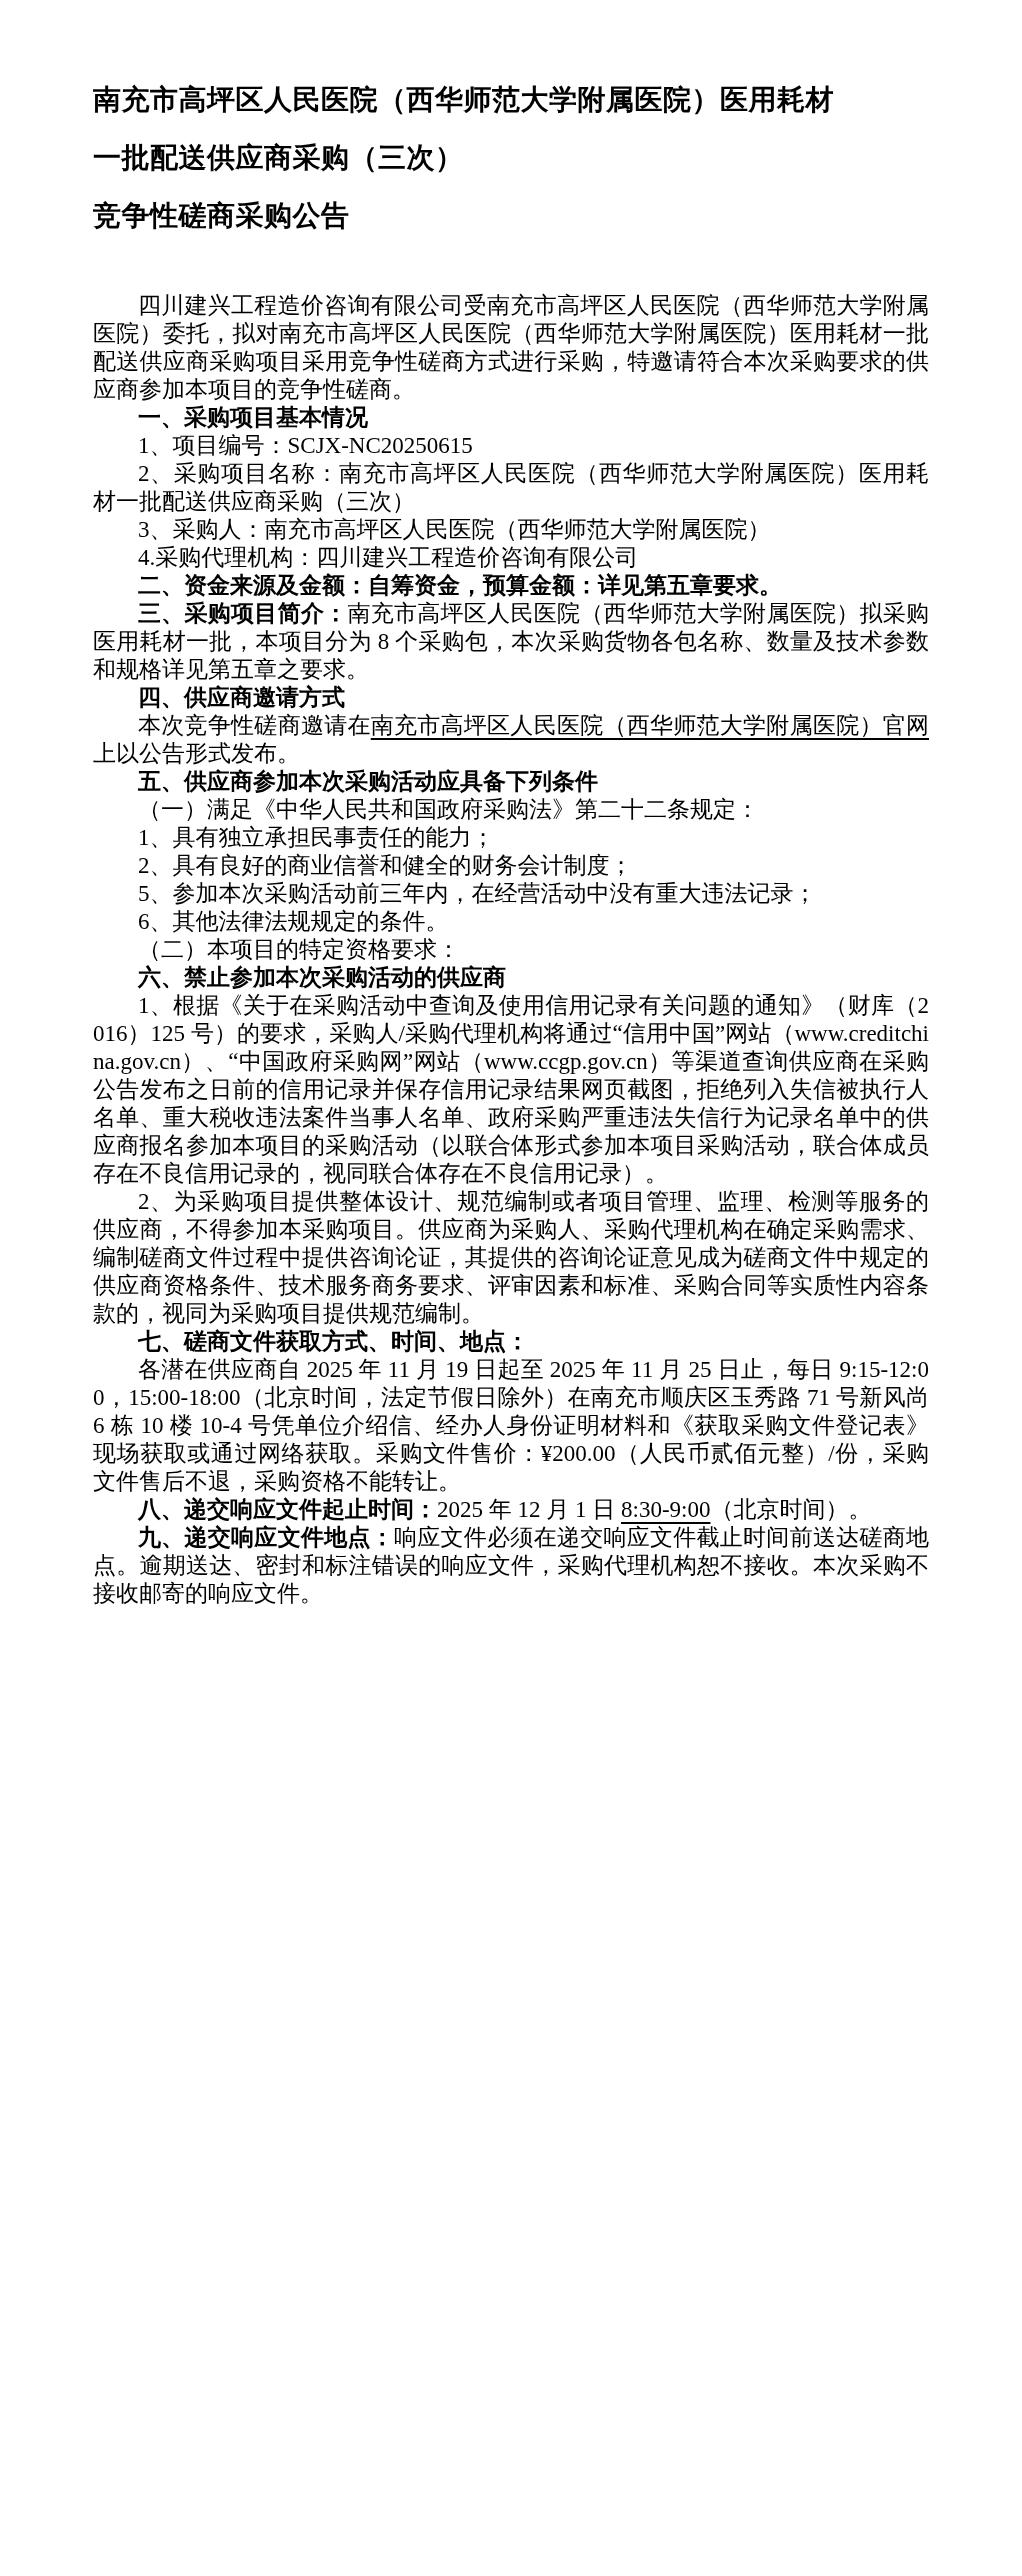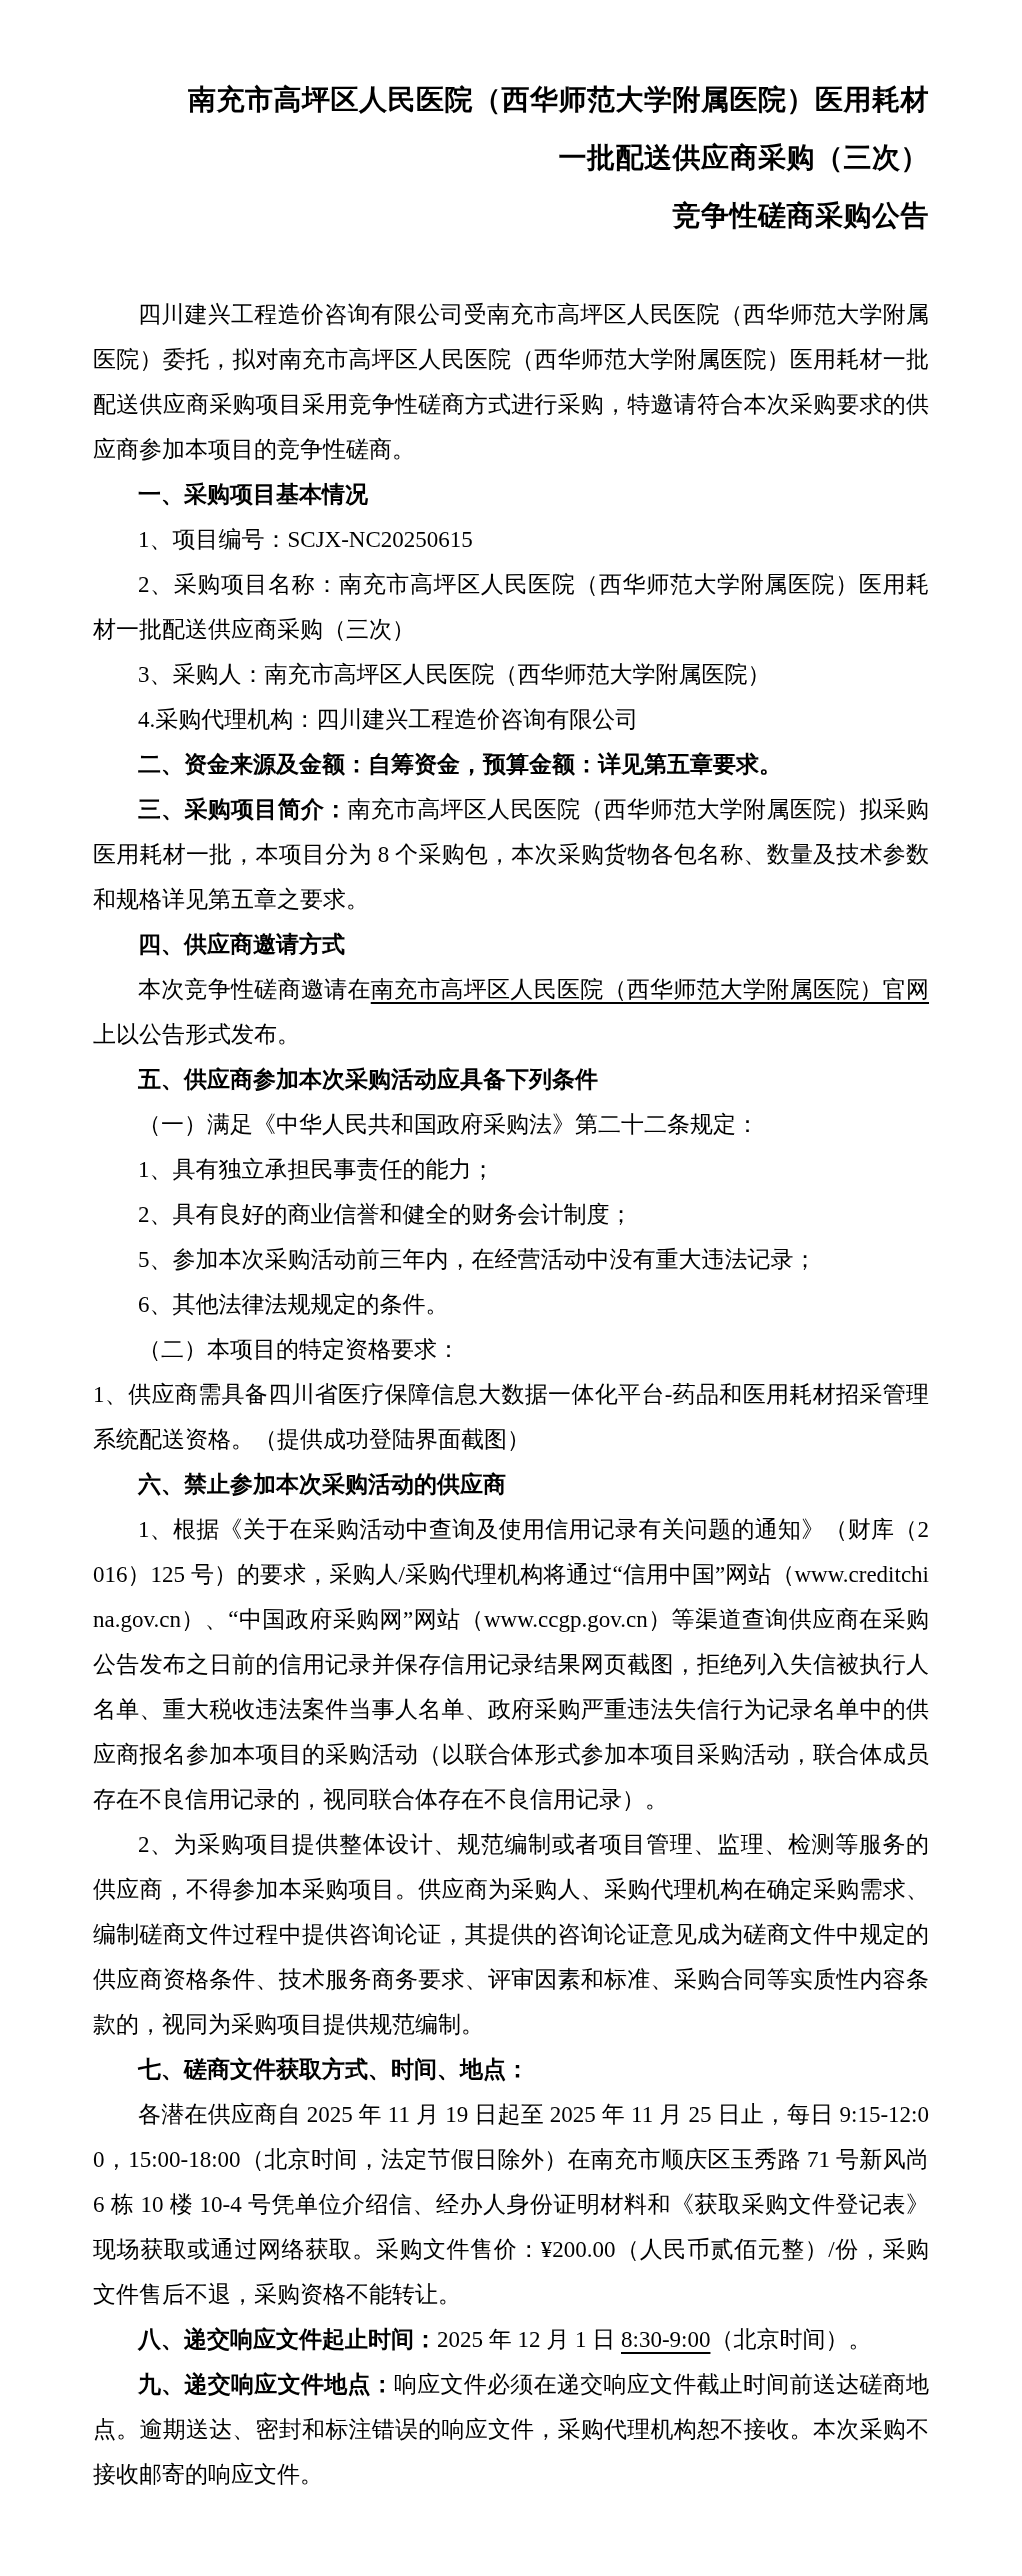--- a/index.html
+++ b/index.html
@@ -15,35 +15,35 @@
     color: #000000;
     font-family: "Liberation Serif", "DejaVu Serif", serif;
     box-sizing: border-box;
     overflow: hidden;
   }
   .doc {
     padding: 71px 93px 41px 93px;
     box-sizing: border-box;
   }
   .title-block {
-    text-align: right;
+    text-align: left;
   }
   .title-line {
     font-size: 28px;
     font-weight: bold;
     line-height: 58px;
     letter-spacing: 0.5px;
   }
   .doc-body {
     margin-top: 47px;
   }
   .para {
     margin: 0;
     font-size: 23px;
-    line-height: 45px;
+    line-height: 28px;
     text-align: justify;
     word-break: break-all;
   }
   .para.indent {
     text-indent: 45px;
   }
   .run { }
   .bold { font-weight: bold; }
   .underline { text-decoration: underline; text-decoration-thickness: 1.5px; text-underline-offset: 5.2px; }
 </style>
@@ -68,21 +68,20 @@
         <p class="para indent"><span class="run bold">三、采购项目简介：</span><span class="run">南充市高坪区人民医院（西华师范大学附属医院）拟采购医用耗材一批，本项目分为 8 个采购包，本次采购货物各包名称、数量及技术参数和规格详见第五章之要求。</span></p>
         <p class="para indent"><span class="run bold">四、供应商邀请方式</span></p>
         <p class="para indent"><span class="run">本次竞争性磋商邀请在</span><span class="run underline">南充市高坪区人民医院（西华师范大学附属医院）官网</span><span class="run">上以公告形式发布。</span></p>
         <p class="para indent"><span class="run bold">五、供应商参加本次采购活动应具备下列条件</span></p>
         <p class="para indent"><span class="run">（一）满足《中华人民共和国政府采购法》第二十二条规定：</span></p>
         <p class="para indent"><span class="run">1、具有独立承担民事责任的能力；</span></p>
         <p class="para indent"><span class="run">2、具有良好的商业信誉和健全的财务会计制度；</span></p>
         <p class="para indent"><span class="run">5、参加本次采购活动前三年内，在经营活动中没有重大违法记录；</span></p>
         <p class="para indent"><span class="run">6、其他法律法规规定的条件。</span></p>
         <p class="para indent"><span class="run">（二）本项目的特定资格要求：</span></p>
-        <p class="para"><span class="run">1、供应商需具备四川省医疗保障信息大数据一体化平台-药品和医用耗材招采管理系统配送资格。（提供成功登陆界面截图）</span></p>
         <p class="para indent"><span class="run bold">六、禁止参加本次采购活动的供应商</span></p>
         <p class="para indent"><span class="run">1、根据《关于在采购活动中查询及使用信用记录有关问题的通知》（财库（2016）125 号）的要求，采购人/采购代理机构将通过“信用中国”网站（www.creditchina.gov.cn）、“中国政府采购网”网站（www.ccgp.gov.cn）等渠道查询供应商在采购公告发布之日前的信用记录并保存信用记录结果网页截图，拒绝列入失信被执行人名单、重大税收违法案件当事人名单、政府采购严重违法失信行为记录名单中的供应商报名参加本项目的采购活动（以联合体形式参加本项目采购活动，联合体成员存在不良信用记录的，视同联合体存在不良信用记录）。</span></p>
         <p class="para indent"><span class="run">2、为采购项目提供整体设计、规范编制或者项目管理、监理、检测等服务的供应商，不得参加本采购项目。供应商为采购人、采购代理机构在确定采购需求、编制磋商文件过程中提供咨询论证，其提供的咨询论证意见成为磋商文件中规定的供应商资格条件、技术服务商务要求、评审因素和标准、采购合同等实质性内容条款的，视同为采购项目提供规范编制。</span></p>
         <p class="para indent"><span class="run bold">七、磋商文件获取方式、时间、地点：</span></p>
         <p class="para indent"><span class="run">各潜在供应商自 2025 年 11 月 19 日起至 2025 年 11 月 25 日止，每日 9:15-12:00，15:00-18:00（北京时间，法定节假日除外）在南充市顺庆区玉秀路 71 号新风尚 6 栋 10 楼 10-4 号凭单位介绍信、经办人身份证明材料和《获取采购文件登记表》现场获取或通过网络获取。采购文件售价：¥200.00（人民币贰佰元整）/份，采购文件售后不退，采购资格不能转让。</span></p>
         <p class="para indent"><span class="run bold">八、递交响应文件起止时间：</span><span class="run">2025 年 12 月 1 日 </span><span class="run underline">8:30-9:00</span><span class="run">（北京时间）。</span></p>
         <p class="para indent"><span class="run bold">九、递交响应文件地点：</span><span class="run">响应文件必须在递交响应文件截止时间前送达磋商地点。逾期送达、密封和标注错误的响应文件，采购代理机构恕不接收。本次采购不接收邮寄的响应文件。</span></p>
       </div>
   </div>
 </div>

